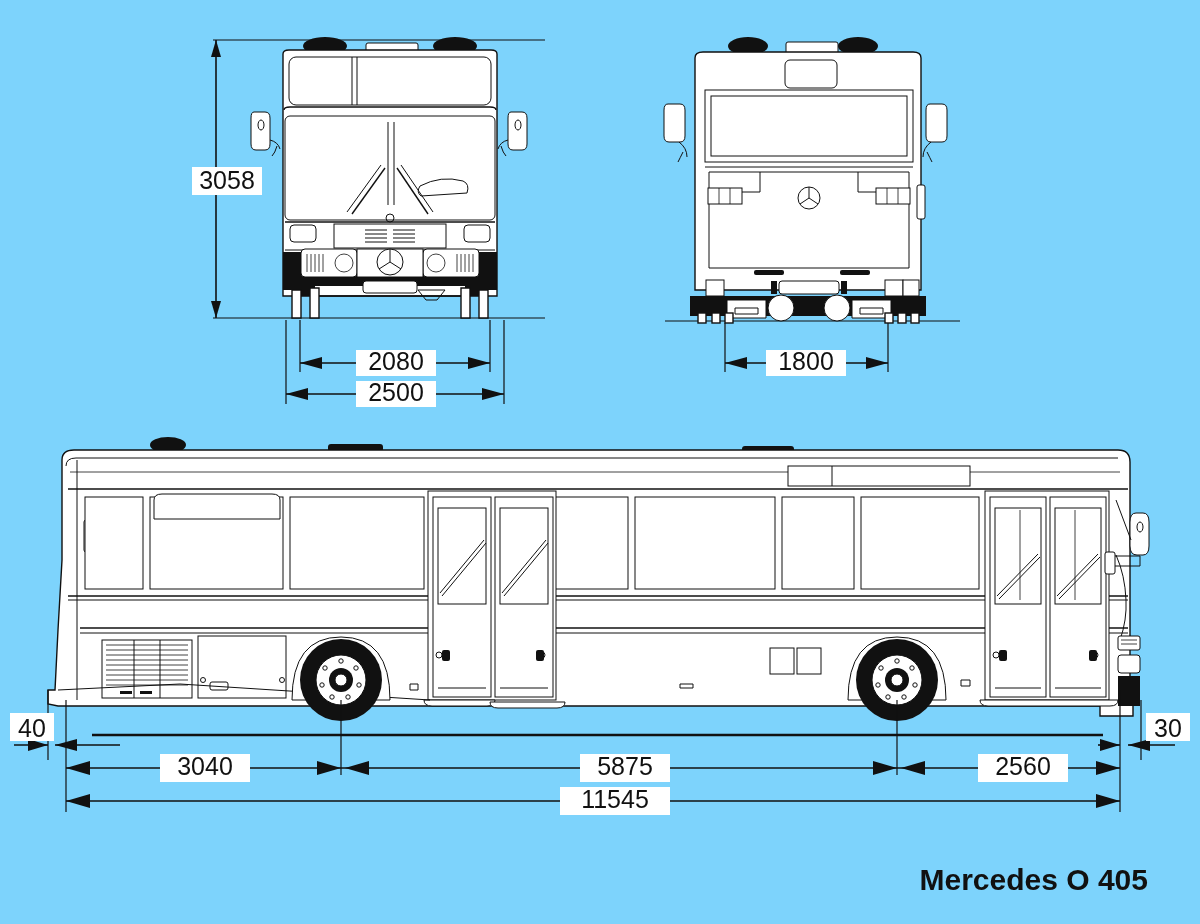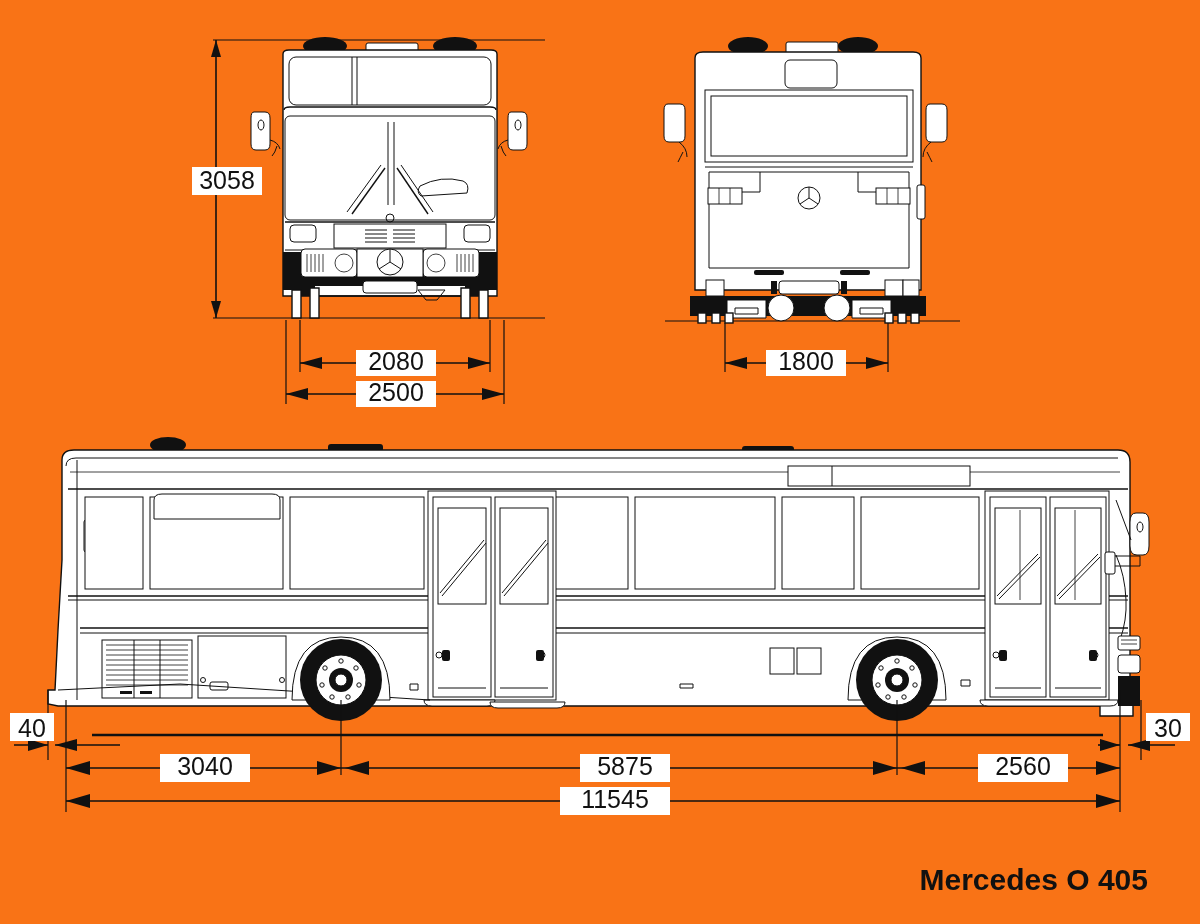--- a/index.html
+++ b/index.html
@@ -5,21 +5,21 @@
 <style>
   html, body {
     margin: 0;
     padding: 0;
     background: #ffffff;
   }
   #sheet {
     position: relative;
     width: 1200px;
     height: 924px;
-    background: #f97316;
+    background: #7dd3fc;
     font-family: "Liberation Sans", sans-serif;
     overflow: hidden;
   }
   #sheet svg {
     position: absolute;
     top: 0;
     left: 0;
     width: 1200px;
     height: 924px;
   }

